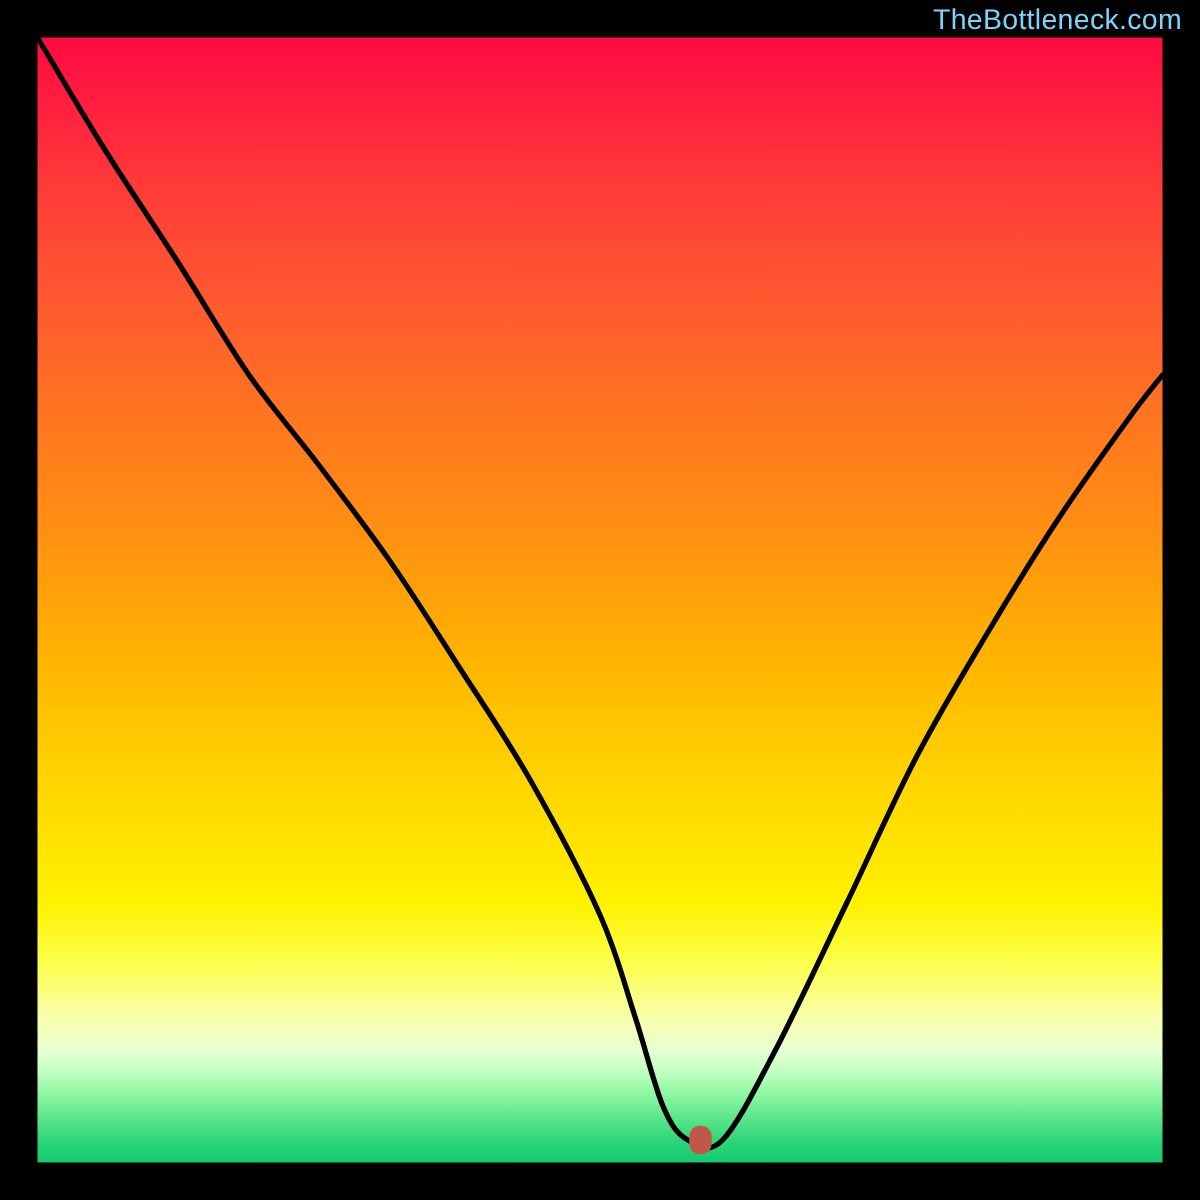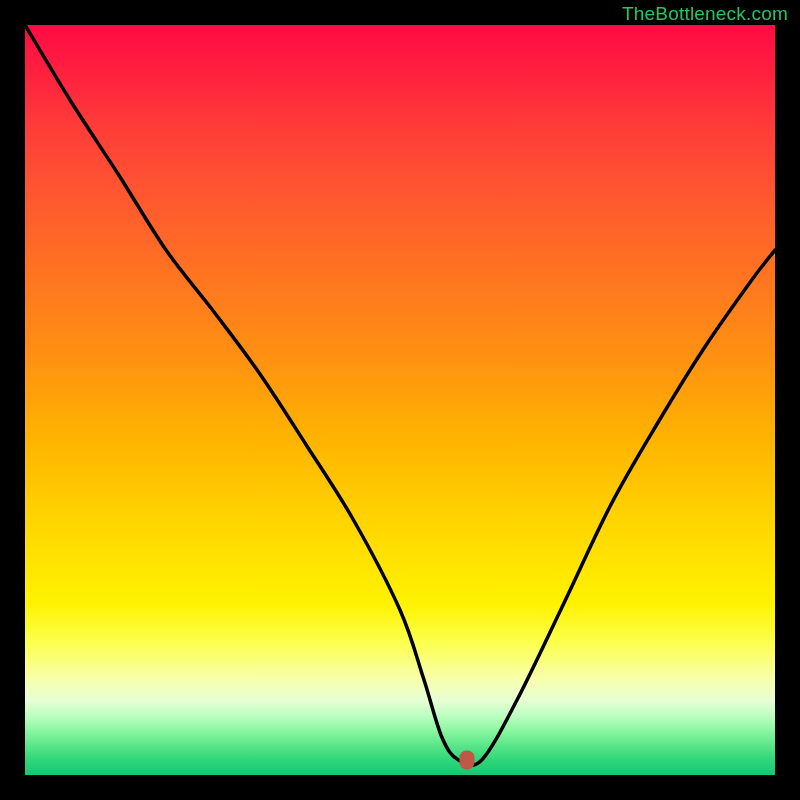--- a/index.html
+++ b/index.html
@@ -41,21 +41,21 @@
       #bfffc2 92%,
       #8cf7a0 94%,
       #5ce68a 96%,
       #2fd67a 98%,
       #14c971 100%);
   }
   .watermark {
     position: absolute;
     top: 3px;
     right: 12px;
-    color: #22c55e;
+    color: #7dd3fc;
     font-size: 19px;
     font-weight: 500;
     letter-spacing: 0.2px;
     user-select: none;
   }
   svg.curve {
     position: absolute;
     top: 0;
     left: 0;
     width: 750px;

